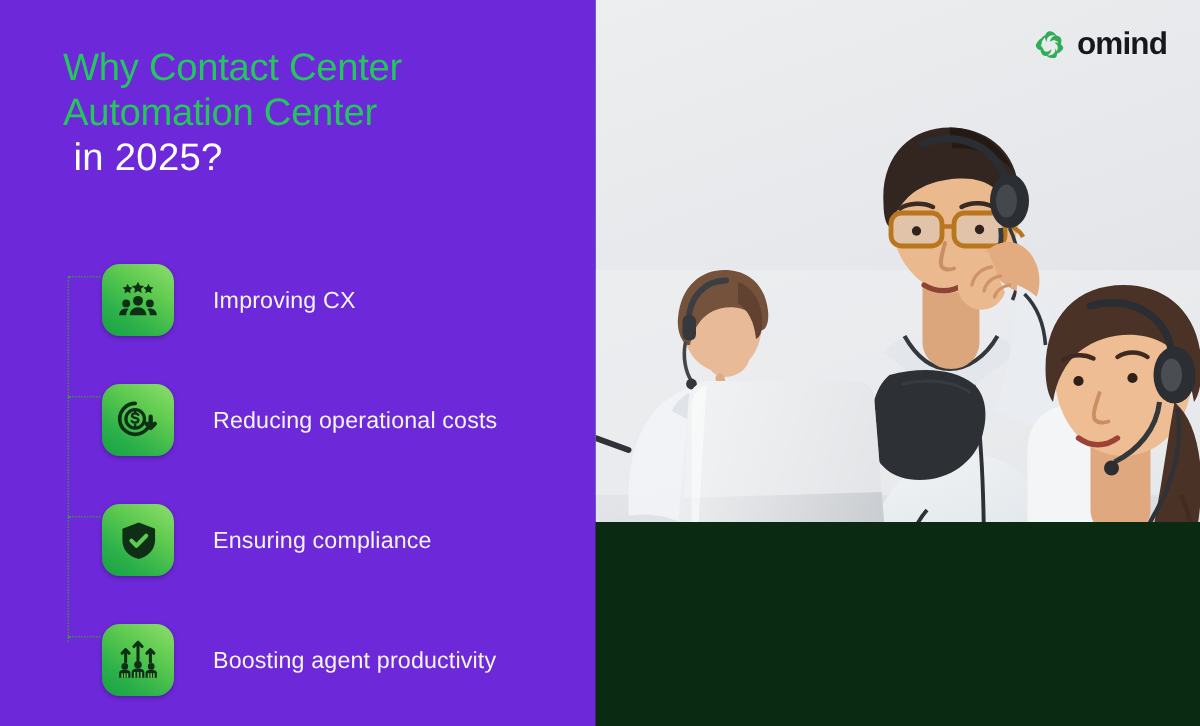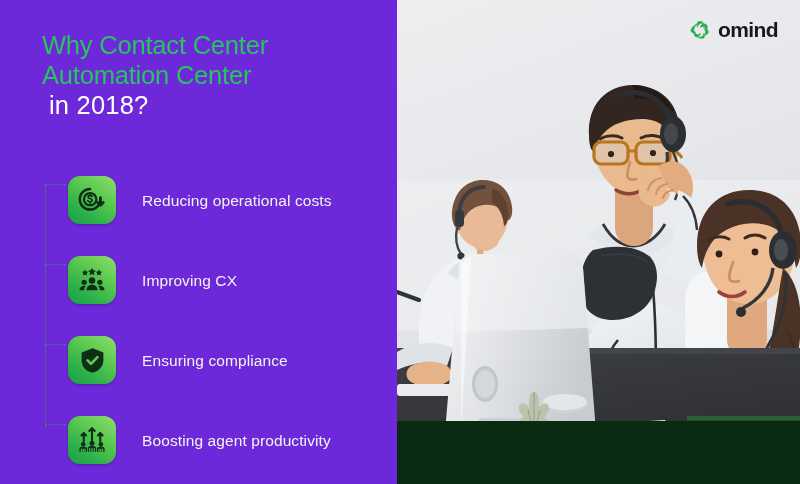--- a/index.html
+++ b/index.html
@@ -89,21 +89,21 @@
     color:#f2f4f1;
     font-size:15.5px;
     line-height:19px;
     letter-spacing:0.1px;
     white-space:nowrap;
   }
 
   
   .photo-panel {
     position:relative;
-    width:403px; height:421px;
+    width:403px; height:348px;
     flex:0 0 403px;
     overflow:hidden;
     background:#8b5cf6;
   }
   .photo-svg { position:absolute; left:0; top:0; }
 
   .logo {
     position:absolute;
     right:22px; top:18px;
     display:flex;
@@ -123,61 +123,61 @@
 </head>
 <body>
 
 <div class="banner">
 
   <div class="left-panel">
 
     <div class="headline">
       <span class="headline-line hl-green">Why Contact Center</span>
       <span class="headline-line hl-green">Automation Center</span>
-      <span class="headline-line hl-white">in 2018?</span>
+      <span class="headline-line hl-white">in 2025?</span>
     </div>
 
     <div class="connector">
       <span class="vline"></span>
       <span class="hline" style="top:0px;"></span>
       <span class="hline" style="top:80px;"></span>
       <span class="hline" style="top:160px;"></span>
       <span class="hline" style="top:240px;"></span>
     </div>
 
     <div class="features">
-
-      <div class="feature">
-        <div class="tile">
-          <svg width="30" height="30" viewBox="0 0 32 32" fill="none">
-            <path d="M14 4.2a11 11 0 1 0 11 11" stroke="#0e2f16" stroke-width="2.6" stroke-linecap="round"></path>
-            <circle cx="14" cy="15.2" r="6.6" stroke="#0e2f16" stroke-width="2.3"></circle>
-            <path d="M16.2 12.3c-.5-.7-1.4-1-2.3-1-1.2 0-2.1.6-2.1 1.6 0 2.2 4.4 1 4.4 3.3 0 1-1 1.7-2.3 1.7-1 0-1.9-.35-2.4-1.1" stroke="#0e2f16" stroke-width="1.7" stroke-linecap="round"></path>
-            <path d="M14 9.6v1.4M14 19.3v1.4" stroke="#0e2f16" stroke-width="1.7" stroke-linecap="round"></path>
-            <path d="M25 13.5v8.2m0 0 3-3m-3 3-3-3" stroke="#0e2f16" stroke-width="3" stroke-linecap="round" stroke-linejoin="round"></path>
-          </svg>
-        </div>
-        <span class="feature-label">Reducing operational costs</span>
-      </div>
 
       <div class="feature">
         <div class="tile">
           <svg width="30" height="30" viewBox="0 0 32 32" fill="#0e2f16">
             <path d="M8.6 4.5 9.7 6.8l2.5.3-1.85 1.7.5 2.45L8.6 10.1 6.35 11.25l.5-2.45L5 7.1l2.5-.3z"></path>
             <path d="M16 3 17.3 5.7l3 .35-2.2 2.05.58 2.9L16 9.6l-2.68 1.4.58-2.9L11.7 6.05l3-.35z"></path>
             <path d="M23.4 4.5l1.1 2.3 2.5.3-1.85 1.7.5 2.45L23.4 10.1l-2.25 1.15.5-2.45L19.8 7.1l2.5-.3z"></path>
             <circle cx="16" cy="16.6" r="3.5"></circle>
             <path d="M10.1 26.8c0-3.3 2.65-5.6 5.9-5.6s5.9 2.3 5.9 5.6z"></path>
             <circle cx="7.6" cy="18.4" r="2.8"></circle>
             <path d="M2.6 26.8c0-2.8 2.2-4.7 5-4.7.6 0 1.2.1 1.75.27-1.1 1.15-1.8 2.7-1.8 4.43z"></path>
             <circle cx="24.4" cy="18.4" r="2.8"></circle>
             <path d="M29.4 26.8c0-2.8-2.2-4.7-5-4.7-.6 0-1.2.1-1.75.27 1.1 1.15 1.8 2.7 1.8 4.43z"></path>
           </svg>
         </div>
         <span class="feature-label">Improving CX</span>
+      </div>
+
+      <div class="feature">
+        <div class="tile">
+          <svg width="30" height="30" viewBox="0 0 32 32" fill="none">
+            <path d="M14 4.2a11 11 0 1 0 11 11" stroke="#0e2f16" stroke-width="2.6" stroke-linecap="round"></path>
+            <circle cx="14" cy="15.2" r="6.6" stroke="#0e2f16" stroke-width="2.3"></circle>
+            <path d="M16.2 12.3c-.5-.7-1.4-1-2.3-1-1.2 0-2.1.6-2.1 1.6 0 2.2 4.4 1 4.4 3.3 0 1-1 1.7-2.3 1.7-1 0-1.9-.35-2.4-1.1" stroke="#0e2f16" stroke-width="1.7" stroke-linecap="round"></path>
+            <path d="M14 9.6v1.4M14 19.3v1.4" stroke="#0e2f16" stroke-width="1.7" stroke-linecap="round"></path>
+            <path d="M25 13.5v8.2m0 0 3-3m-3 3-3-3" stroke="#0e2f16" stroke-width="3" stroke-linecap="round" stroke-linejoin="round"></path>
+          </svg>
+        </div>
+        <span class="feature-label">Reducing operational costs</span>
       </div>
 
       <div class="feature">
         <div class="tile">
           <svg width="29" height="29" viewBox="0 0 32 32">
             <path d="M16 2.6 28 7.1v8.6c0 6.6-4.8 12-12 13.7C8 27.7 4 22.3 4 15.7V7.1z" fill="#0e2f16"></path>
             <path d="m10.6 15.9 3.7 3.8 7.2-7.4" stroke="#5ccb52" stroke-width="3" fill="none" stroke-linecap="round" stroke-linejoin="round"></path>
           </svg>
         </div>
         <span class="feature-label">Ensuring compliance</span>

